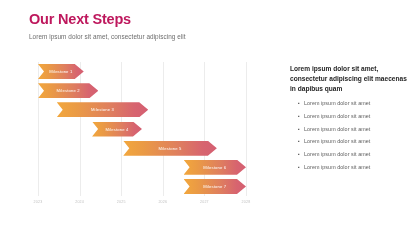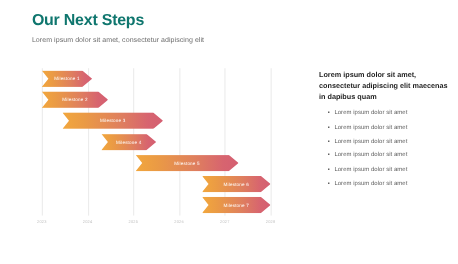--- a/index.html
+++ b/index.html
@@ -24,21 +24,21 @@
   
   .header {
     position: absolute;
     left: 29px;
     top: 12px;
     width: 360px;
   }
   .slide-title {
     font-size: 14.5px;
     font-weight: bold;
-    color: #0f766e;
+    color: #be185d;
     letter-spacing: -0.2px;
     line-height: 1.1;
     margin: 0;
     white-space: nowrap;
   }
   .slide-subtitle {
     font-size: 6.4px;
     color: #6d6d6d;
     margin-top: 5px;
     letter-spacing: 0.05px;

